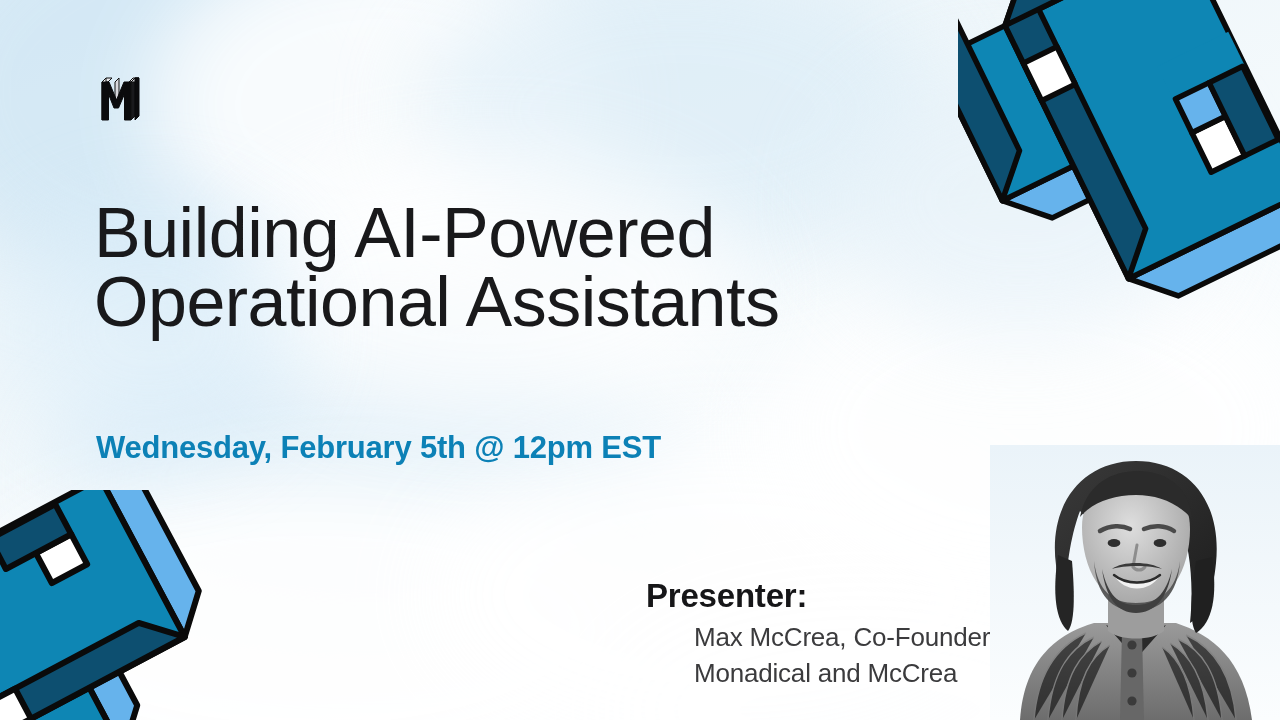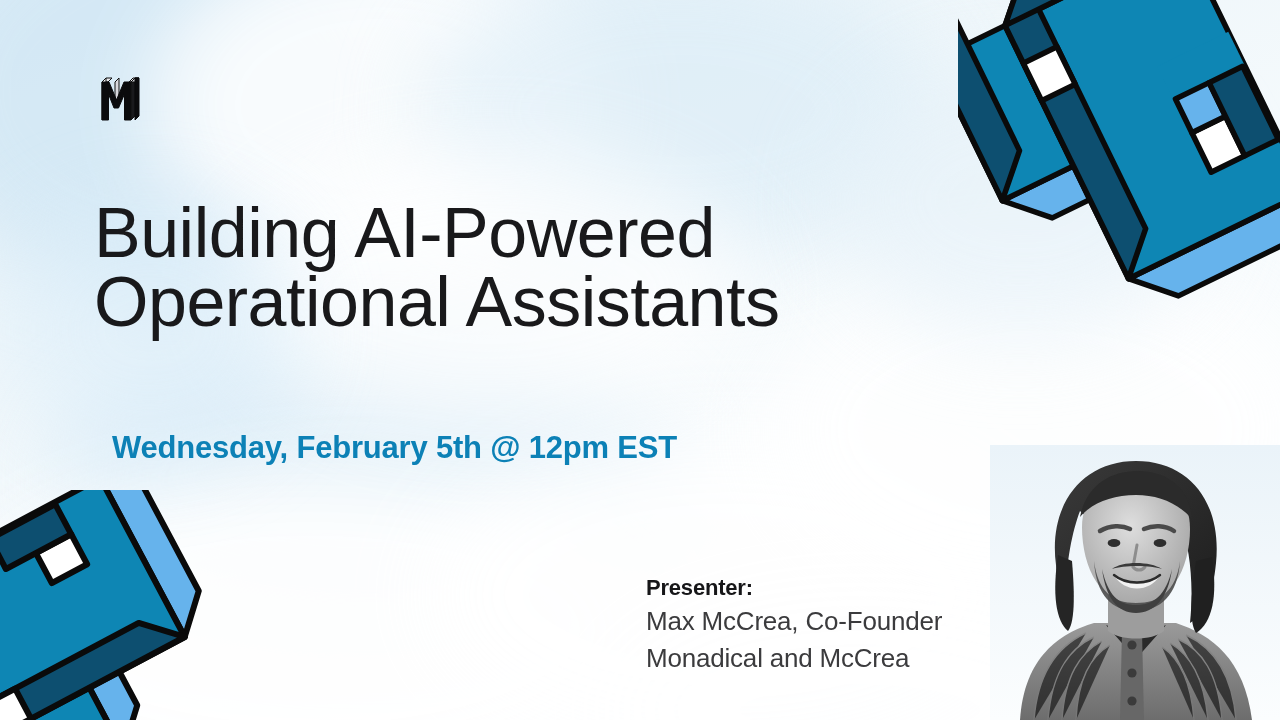--- a/index.html
+++ b/index.html
@@ -87,47 +87,47 @@
 
   .datetime {
     position: absolute;
     left: 96px;
     top: 430px;
     font-size: 31px;
     font-weight: 700;
     letter-spacing: -0.2px;
     color: #0c81b6;
     white-space: nowrap;
-    margin-left: 16px;
   }
 
   
   .presenter {
     position: absolute;
     left: 646px;
     top: 573px;
     color: #2b2b2d;
   }
   .presenter-label {
     display: block;
-    font-size: 22px;
+    font-size: 33px;
     font-weight: 700;
     line-height: 1.38;
     letter-spacing: -0.2px;
     white-space: nowrap;
     color: #161618;
   }
   .presenter-line {
     display: block;
     font-size: 26px;
     font-weight: 300;
     line-height: 1.42;
     letter-spacing: -0.2px;
     white-space: nowrap;
     color: #3b3b3d;
+    margin-left: 48px;
   }
 
   
   .portrait {
     position: absolute;
     right: 0px;
     bottom: 0px;
     width: 290px;
     height: 275px;
     overflow: hidden;

